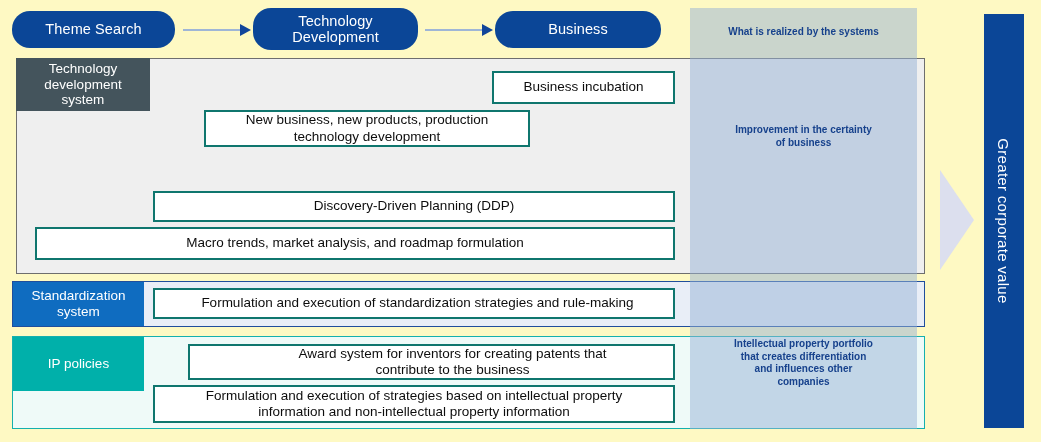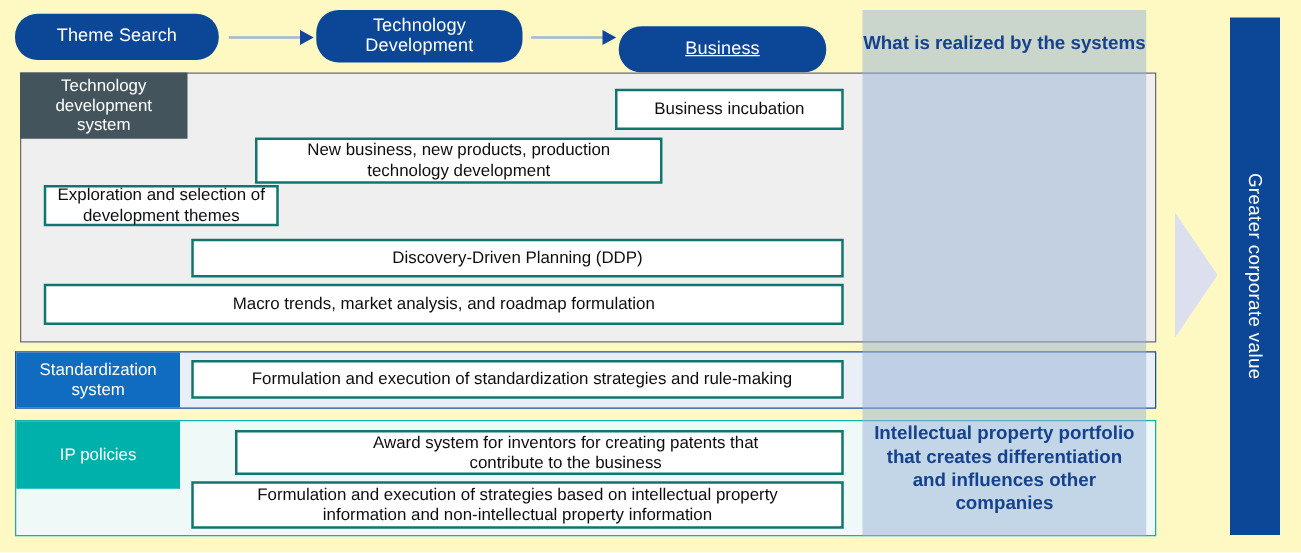--- a/index.html
+++ b/index.html
@@ -107,21 +107,21 @@
     width:227px; height:421px;
     background:rgba(150,178,214,.50);
     pointer-events:none;
   }
   .rp-text{
     position:absolute;
     left:690px;
     width:227px;
     text-align:center;
     color:#16418c;
-    font-size:15px;
+    font-size:10px;
     line-height:1.25;
     font-weight:bold;
   }
   .rp-0{ top:26px;  }
   .rp-1{ top:124px; }
   .rp-2{ top:177px; }
   .rp-3{ top:286px; }
   .rp-4{ top:338px; }
 
   
@@ -161,29 +161,27 @@
 
   <div class="pill" style="left:12px;  top:11px;  width:163px; height:37px;">Theme Search</div>
   <div class="flow-arrow" style="left:183px; top:29px; width:60px;"></div>
   <div class="flow-head" style="left:240px; top:24px;"></div>
 
   <div class="pill" style="left: 253px; top: 8px; width: 165px; height: 42px; white-space: pre-line;">Technology
 Development</div>
   <div class="flow-arrow" style="left:425px; top:29px; width:60px;"></div>
   <div class="flow-head" style="left:482px; top:24px;"></div>
 
-  <div class="pill" style="left:495px; top:21px; width:166px; height:37px;text-decoration:underline;">Business</div>
+  <div class="pill" style="left:495px; top:11px; width:166px; height:37px;">Business</div>
 
   <div class="tech-frame"></div>
 
   <div class="box" style="left:492px; top:71px;  width:183px; height:33px;">Business incubation</div>
   <div class="box" style="left: 204px; top: 110px; width: 326px; height: 37px; white-space: pre-line;">New business, new products, production
 technology development</div>
-  <div class="box" style="left: 35px; top: 148px; width: 188px; height: 33px; white-space: pre-line;">Exploration and selection of
-development themes</div>
   <div class="box" style="left:153px; top:191px; width:522px; height:31px;">Discovery-Driven Planning (DDP)</div>
   <div class="box" style="left:35px;  top:227px; width:640px; height:33px;">Macro trends, market analysis, and roadmap formulation</div>
 
   <div class="cat cat-tech" style="white-space: pre-line;">Technology
 development
 system</div>
 
   <div class="std-frame"></div>
   <div class="box" style="left:153px; top:288px; width:522px; height:31px;padding-left:13px;">Formulation and execution of standardization strategies and rule-making</div>
   <div class="cat cat-std" style="white-space: pre-line;">Standardization
@@ -191,20 +189,22 @@
 
   <div class="ip-frame"></div>
   <div class="box" style="left: 188px; top: 344px; width: 487px; height: 36px; white-space: pre-line; padding-left: 48px;">Award system for inventors for creating patents that
 contribute to the business</div>
   <div class="box" style="left: 153px; top: 385px; width: 522px; height: 38px; white-space: pre-line;">Formulation and execution of strategies based on intellectual property
 information and non-intellectual property information</div>
   <div class="cat cat-ip">IP policies</div>
 
   <div class="right-panel"></div>
   <div class="rp-text rp-0">What is realized by the systems</div>
+  <div class="rp-text rp-1" style="white-space: pre-line;">Improvement in the certainty
+of business</div>
   <div class="rp-text rp-4" style="white-space: pre-line;">Intellectual property portfolio
 that creates differentiation
 and influences other
 companies</div>
 
   <div class="big-arrow"></div>
   <div class="value-bar">
     <div class="value-bar-label">Greater corporate value</div>
   </div>
 

